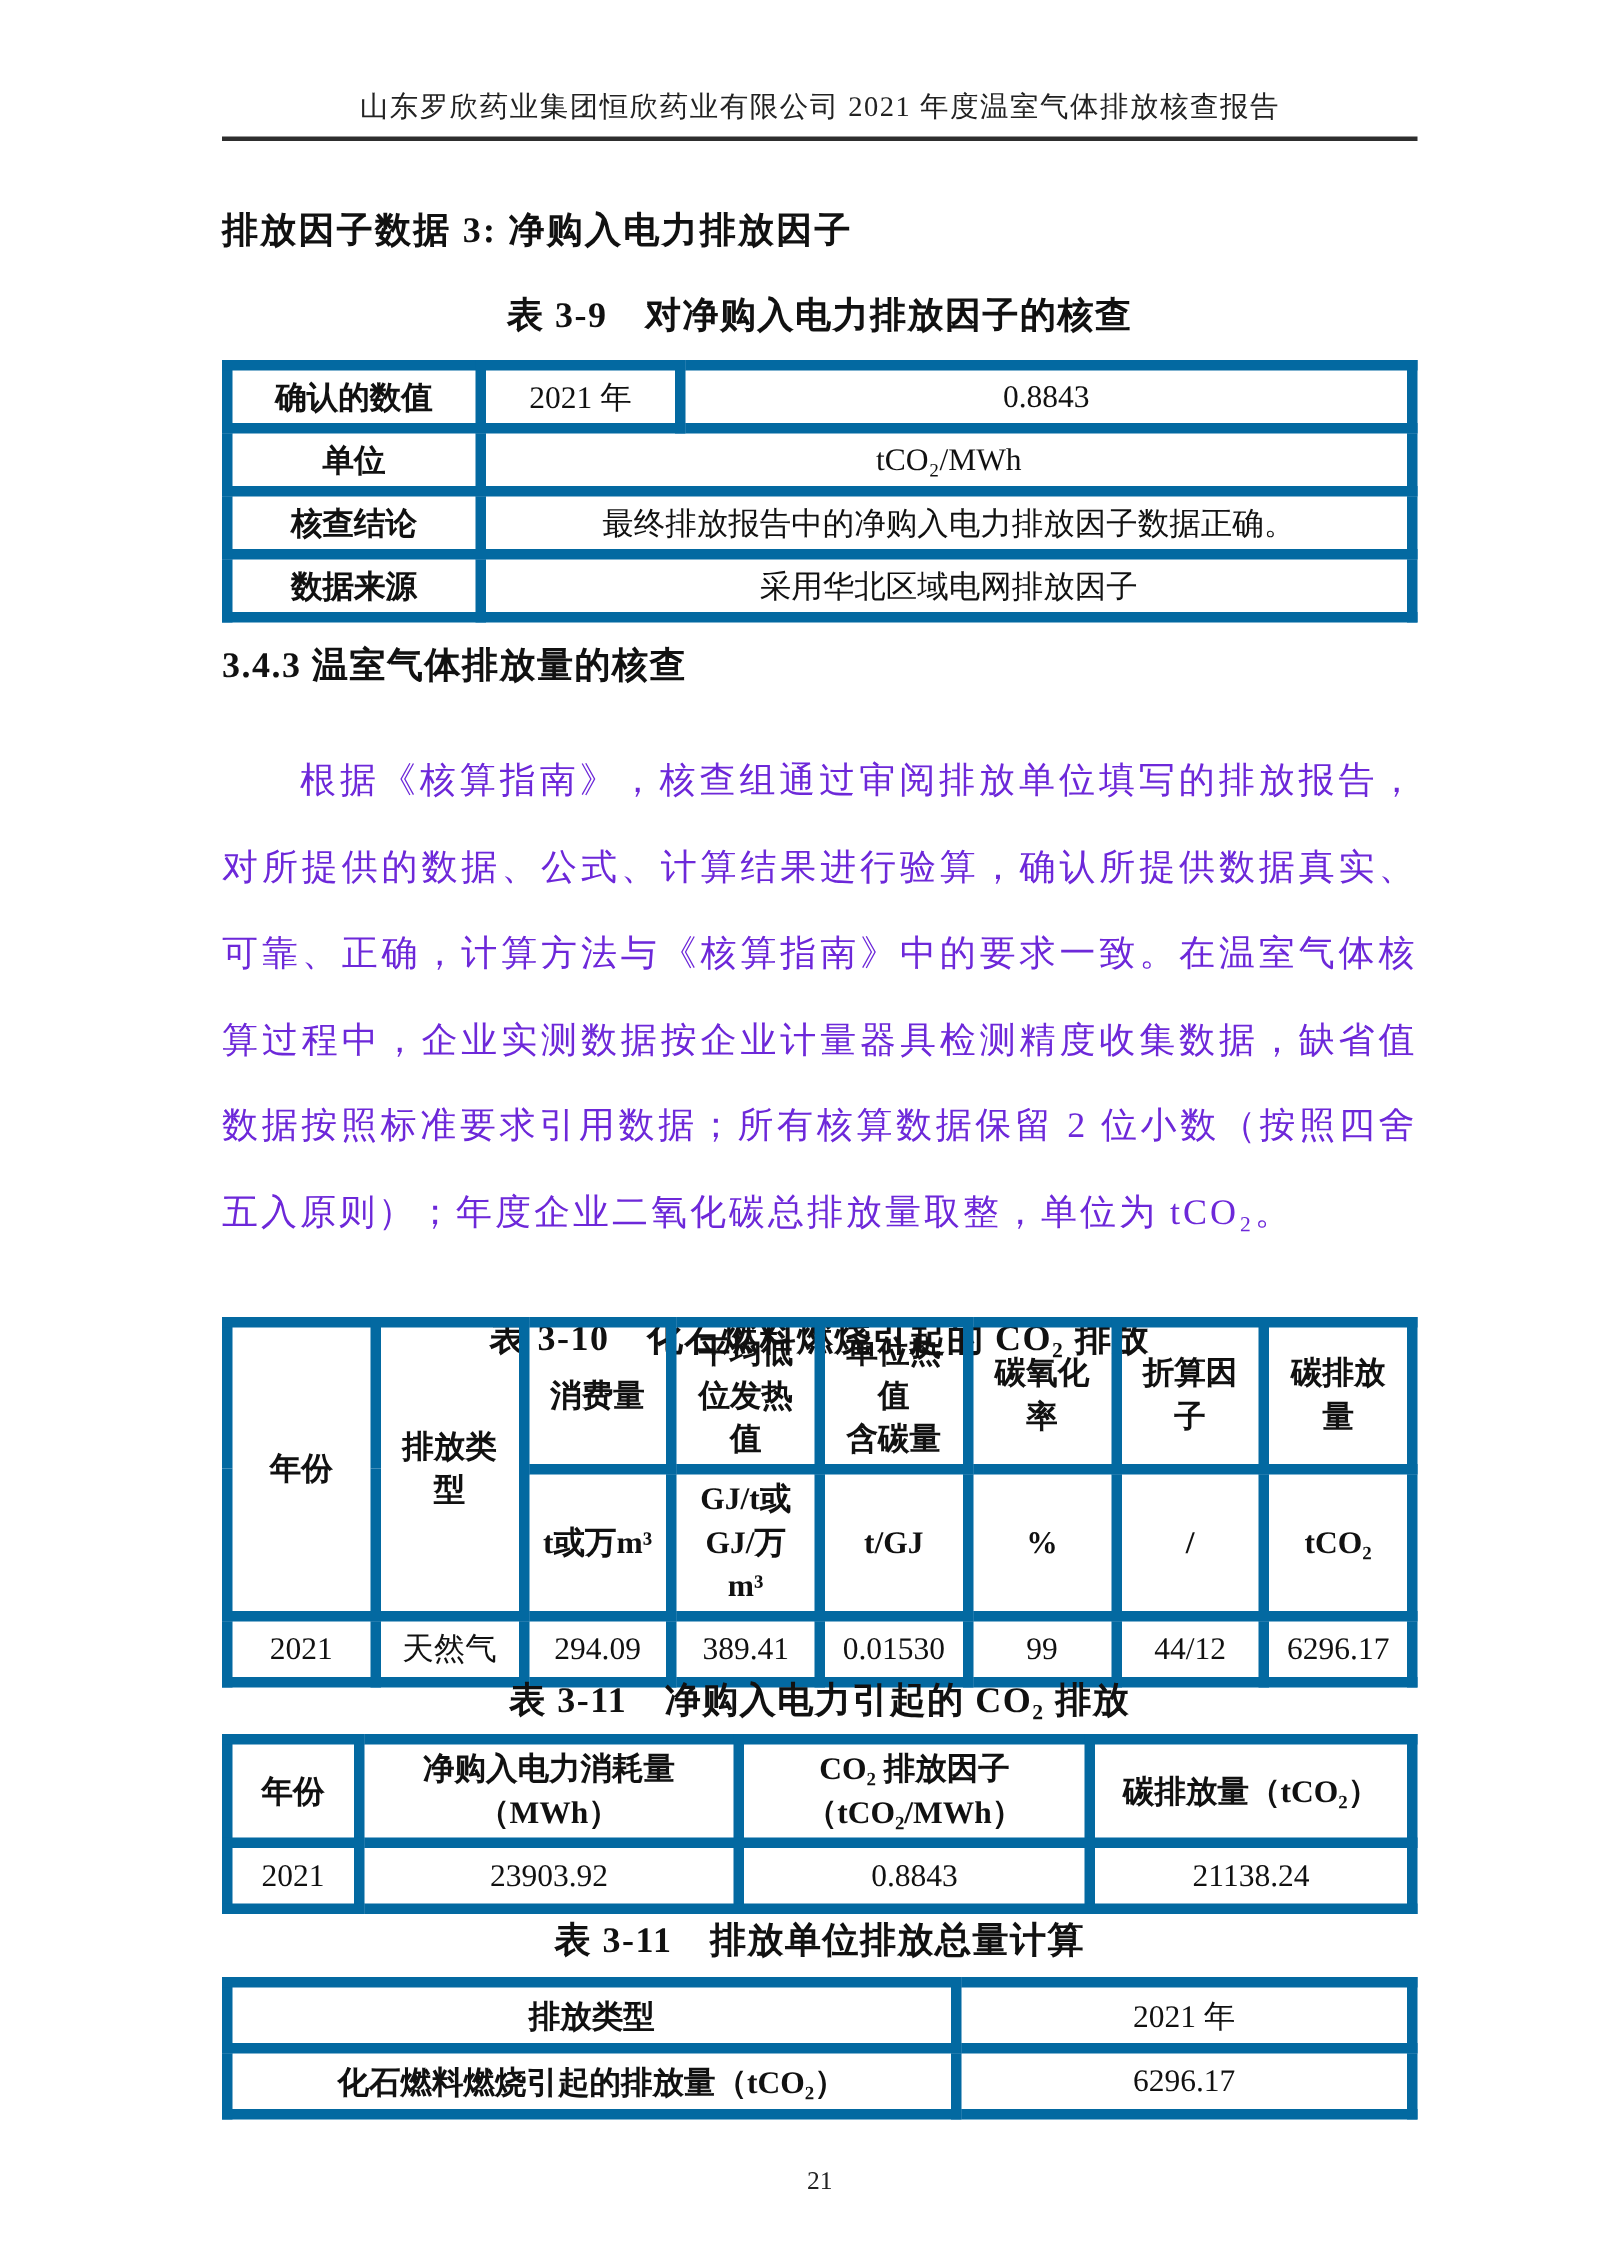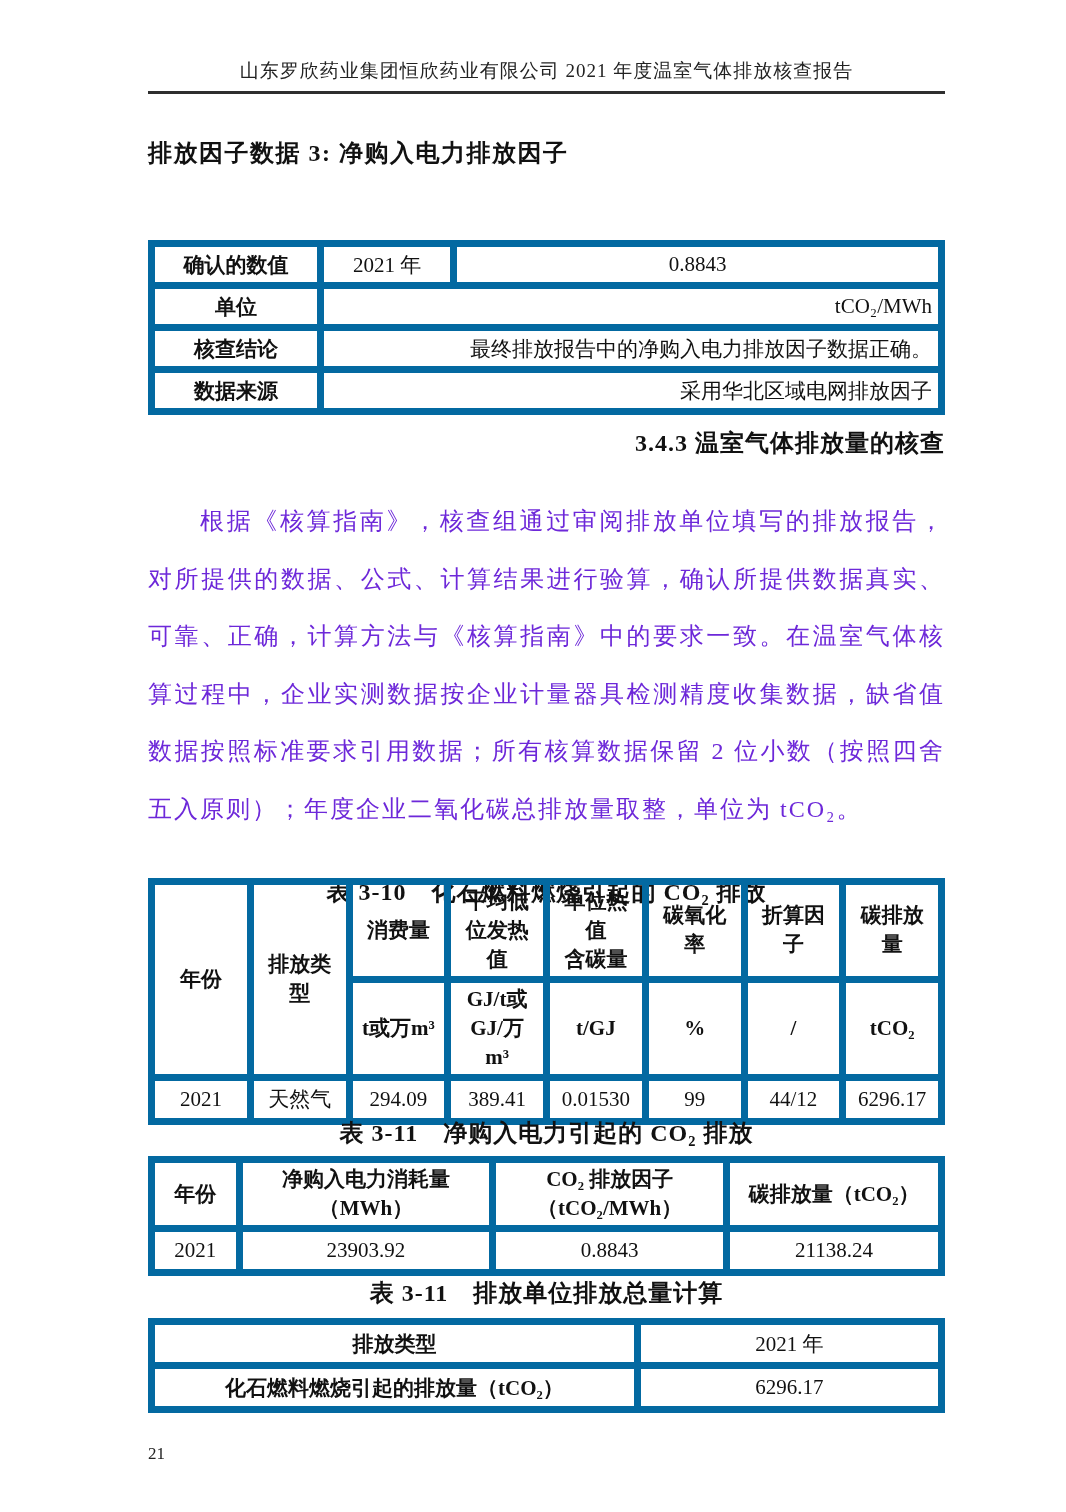--- a/index.html
+++ b/index.html
@@ -43,21 +43,20 @@
   .t39-title   { top: 194px; }
   .t310-title  { top: 838px; margin-top: 38px; }
   .t311-title  { top: 1117px; }
   .ttot-title  { top: 1277px; text-align: center; }
 
   .subsection-heading {
     top: 427px;
     font-size: 24px;
     font-weight: bold;
     letter-spacing: 1px;
-    text-align: right;
   }
   .body-para {
     top: 469px;
     font-size: 24px;
     line-height: 57.5px;
     letter-spacing: 2px;
     text-align: justify;
     text-indent: 52px;
     color: #6d28d9;
   }
@@ -71,53 +70,55 @@
   td {
     border: 7px solid #0369a1;
     text-align: center;
     vertical-align: middle;
     font-size: 21px;
     padding: 2px 6px;
     overflow: hidden;
   }
   .bold { font-weight: bold; }
   .pre  { white-space: pre-line; line-height: 1.38; }
-  .left { text-align: right; padding-left: 9px; }
+  .left { text-align: center; padding-left: 9px; }
 
   .t39-table { top: 240px; }
   .t39-table tr { height: 42px; }
 
   .t310-table { top: 878px; }
   .t310-table tr.name-row td { height: 88px; }
   .t310-table tr.unit-row td { height: 88px; }
   .t310-table tr.data-row td { height: 44px; }
 
   .t311-table { top: 1156px; }
   .t311-table tr.head-row td { height: 58px; }
   .t311-table tr.data-row td { height: 44px; }
 
   .ttot-table { top: 1318px; padding-left: 13px; }
   .ttot-table tr { height: 44px; }
 
   .page-number {
     top: 1444px;
+    text-align: center;
     font-size: 17px;
     color: #222;
   }
 </style>
 </head>
 <body>
 
 <div class="page">
 
   <div class="abs doc-header">山东罗欣药业集团恒欣药业有限公司 2021 年度温室气体排放核查报告</div>
   <div class="abs doc-header-rule"></div>
 
   <div class="abs factor-heading">排放因子数据 3: 净购入电力排放因子</div>
 
+  <div class="abs table-title t39-title">表 3-9　对净购入电力排放因子的核查</div>
 
   <table class="abs t39-table">
     <colgroup>
         <col style="width:169px">
         <col style="width:133px">
         <col>
       </colgroup>
     <tbody>
         <tr>
       <td class="bold">确认的数值</td>

